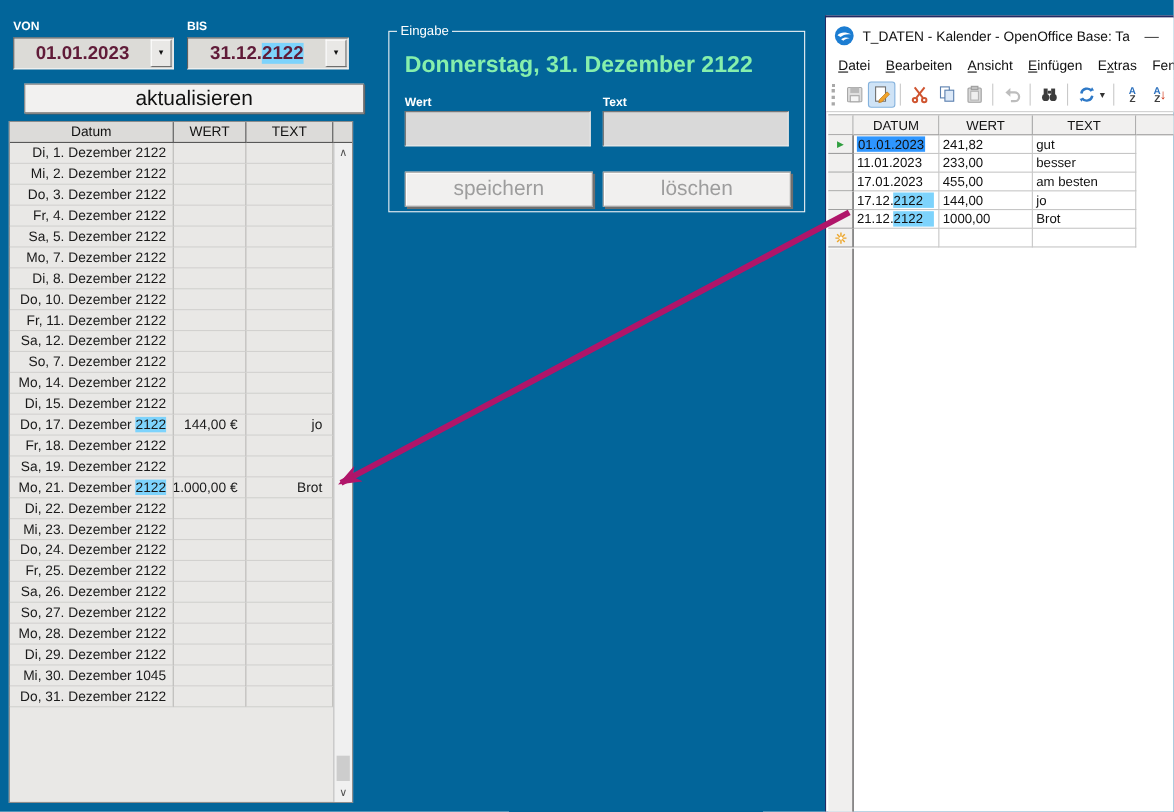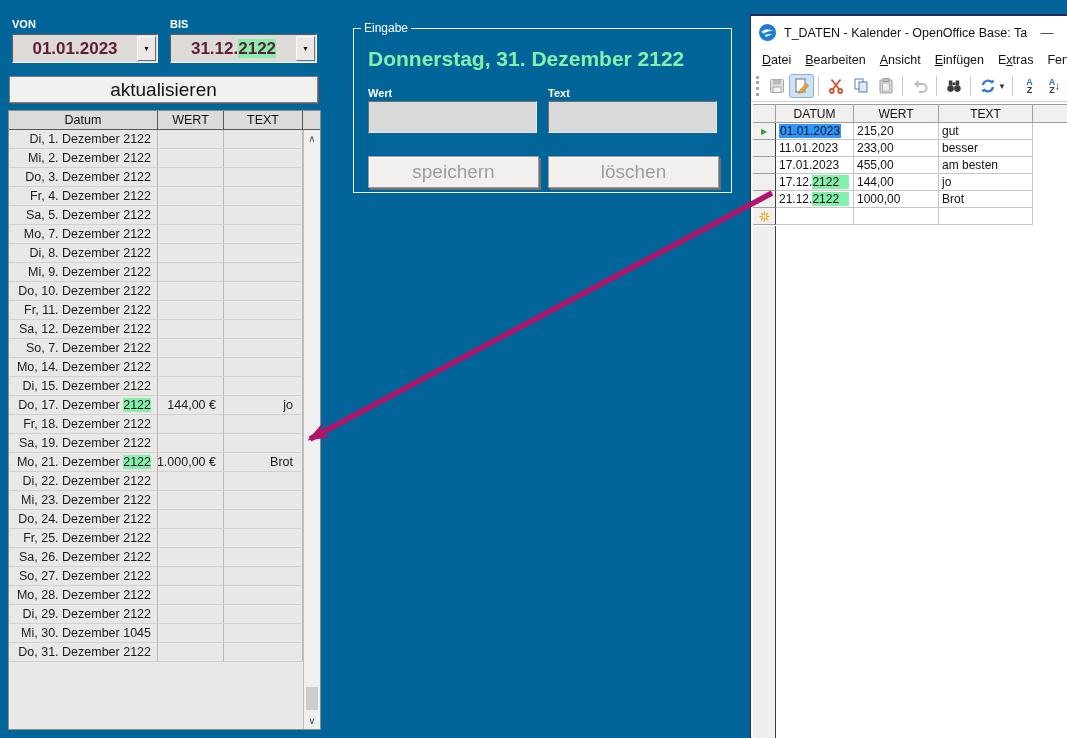--- a/index.html
+++ b/index.html
@@ -8,27 +8,27 @@
   #root { position:relative; width:1067px; height:738px; background:#02659a; }
 
   
   .fld-label { position:absolute; color:#fff; font-size:11px; font-weight:bold; }
   .combo { position:absolute; height:29px; background:#dcdbd7; border:1px solid;
            border-color:#5f5f5f #f4f4f4 #f4f4f4 #5f5f5f; display:flex; align-items:center; }
   .combo .val { flex:1; text-align:center; font-size:17px; font-weight:bold; color:#601b38; white-space:nowrap; }
   .combo .drop { width:19px; height:25px; margin-right:1px; background:#e9e8e6; border:1px solid;
                  border-color:#fdfdfd #6e6e6e #6e6e6e #fdfdfd; display:flex; align-items:center; justify-content:center;
                  font-size:7px; color:#111; }
-  .hl { background:#86efac; }
+  .hl { background:#7dd3fc; }
   .hl:empty { display:none; }
 
   .btn3d { background:#f2f1f0; border:1px solid #7d7d7d; box-shadow:1px 1px 0 #5c5c5c;
            display:flex; align-items:center; justify-content:center; cursor:default; }
 
-  #refresh-btn { position:absolute; left:9px; top:76px; width:309px; height:27px; font-size:19px; color:#111; }
+  #refresh-btn { position:absolute; left:22px; top:76px; width:309px; height:27px; font-size:19px; color:#111; }
 
   
   #cal-table { position:absolute; left:8px; top:110px; width:313px; height:620px;
                background:#e9e8e6; border:1px solid #8c8c8c; }
   .cal-head { display:flex; height:19px; background:#dcdbd9; font-size:12.5px; color:#111; }
   .cal-head > div { border-right:1px solid #585858; border-bottom:1px solid #585858;
                     display:flex; align-items:center; justify-content:center; }
   .ch-datum { width:149px; } .ch-wert { width:66px; } .ch-text { width:79px; } .ch-fill { flex:1; border-right:none !important; }
   .cal-body { position:absolute; left:0; top:19px; width:295px; }
   .cal-row { display:flex; height:19px; font-size:12.5px; color:#1a1a1a; }
@@ -174,27 +174,20 @@
     </div>
         <div class="cal-row">
       <div class="c-datum">
             <span class="pre">Di, 8. Dezember 2122</span>
           </div>
       <div class="c-wert"></div>
       <div class="c-text"></div>
     </div>
         <div class="cal-row">
       <div class="c-datum">
-            <span class="pre">Mi, 9. Dezember 2122</span>
-          </div>
-      <div class="c-wert"></div>
-      <div class="c-text"></div>
-    </div>
-        <div class="cal-row">
-      <div class="c-datum">
             <span class="pre">Do, 10. Dezember 2122</span>
           </div>
       <div class="c-wert"></div>
       <div class="c-text"></div>
     </div>
         <div class="cal-row">
       <div class="c-datum">
             <span class="pre">Fr, 11. Dezember 2122</span>
           </div>
       <div class="c-wert"></div>
@@ -464,21 +457,21 @@
         <div class="gh-fill"></div>
       </div>
 
       <div class="g-row">
         <div class="g-rh">
             <span class="rec-marker">▶</span>
           </div>
         <div class="g-cell g-datum">
             <span class="sel">01.01.2023</span>
           </div>
-        <div class="g-cell g-wert">215,20</div>
+        <div class="g-cell g-wert">241,82</div>
         <div class="g-cell g-text">gut</div>
       </div>
       <div class="g-row">
         <div class="g-rh"></div>
         <div class="g-cell g-datum">11.01.2023</div>
         <div class="g-cell g-wert">233,00</div>
         <div class="g-cell g-text">besser</div>
       </div>
       <div class="g-row">
         <div class="g-rh"></div>

